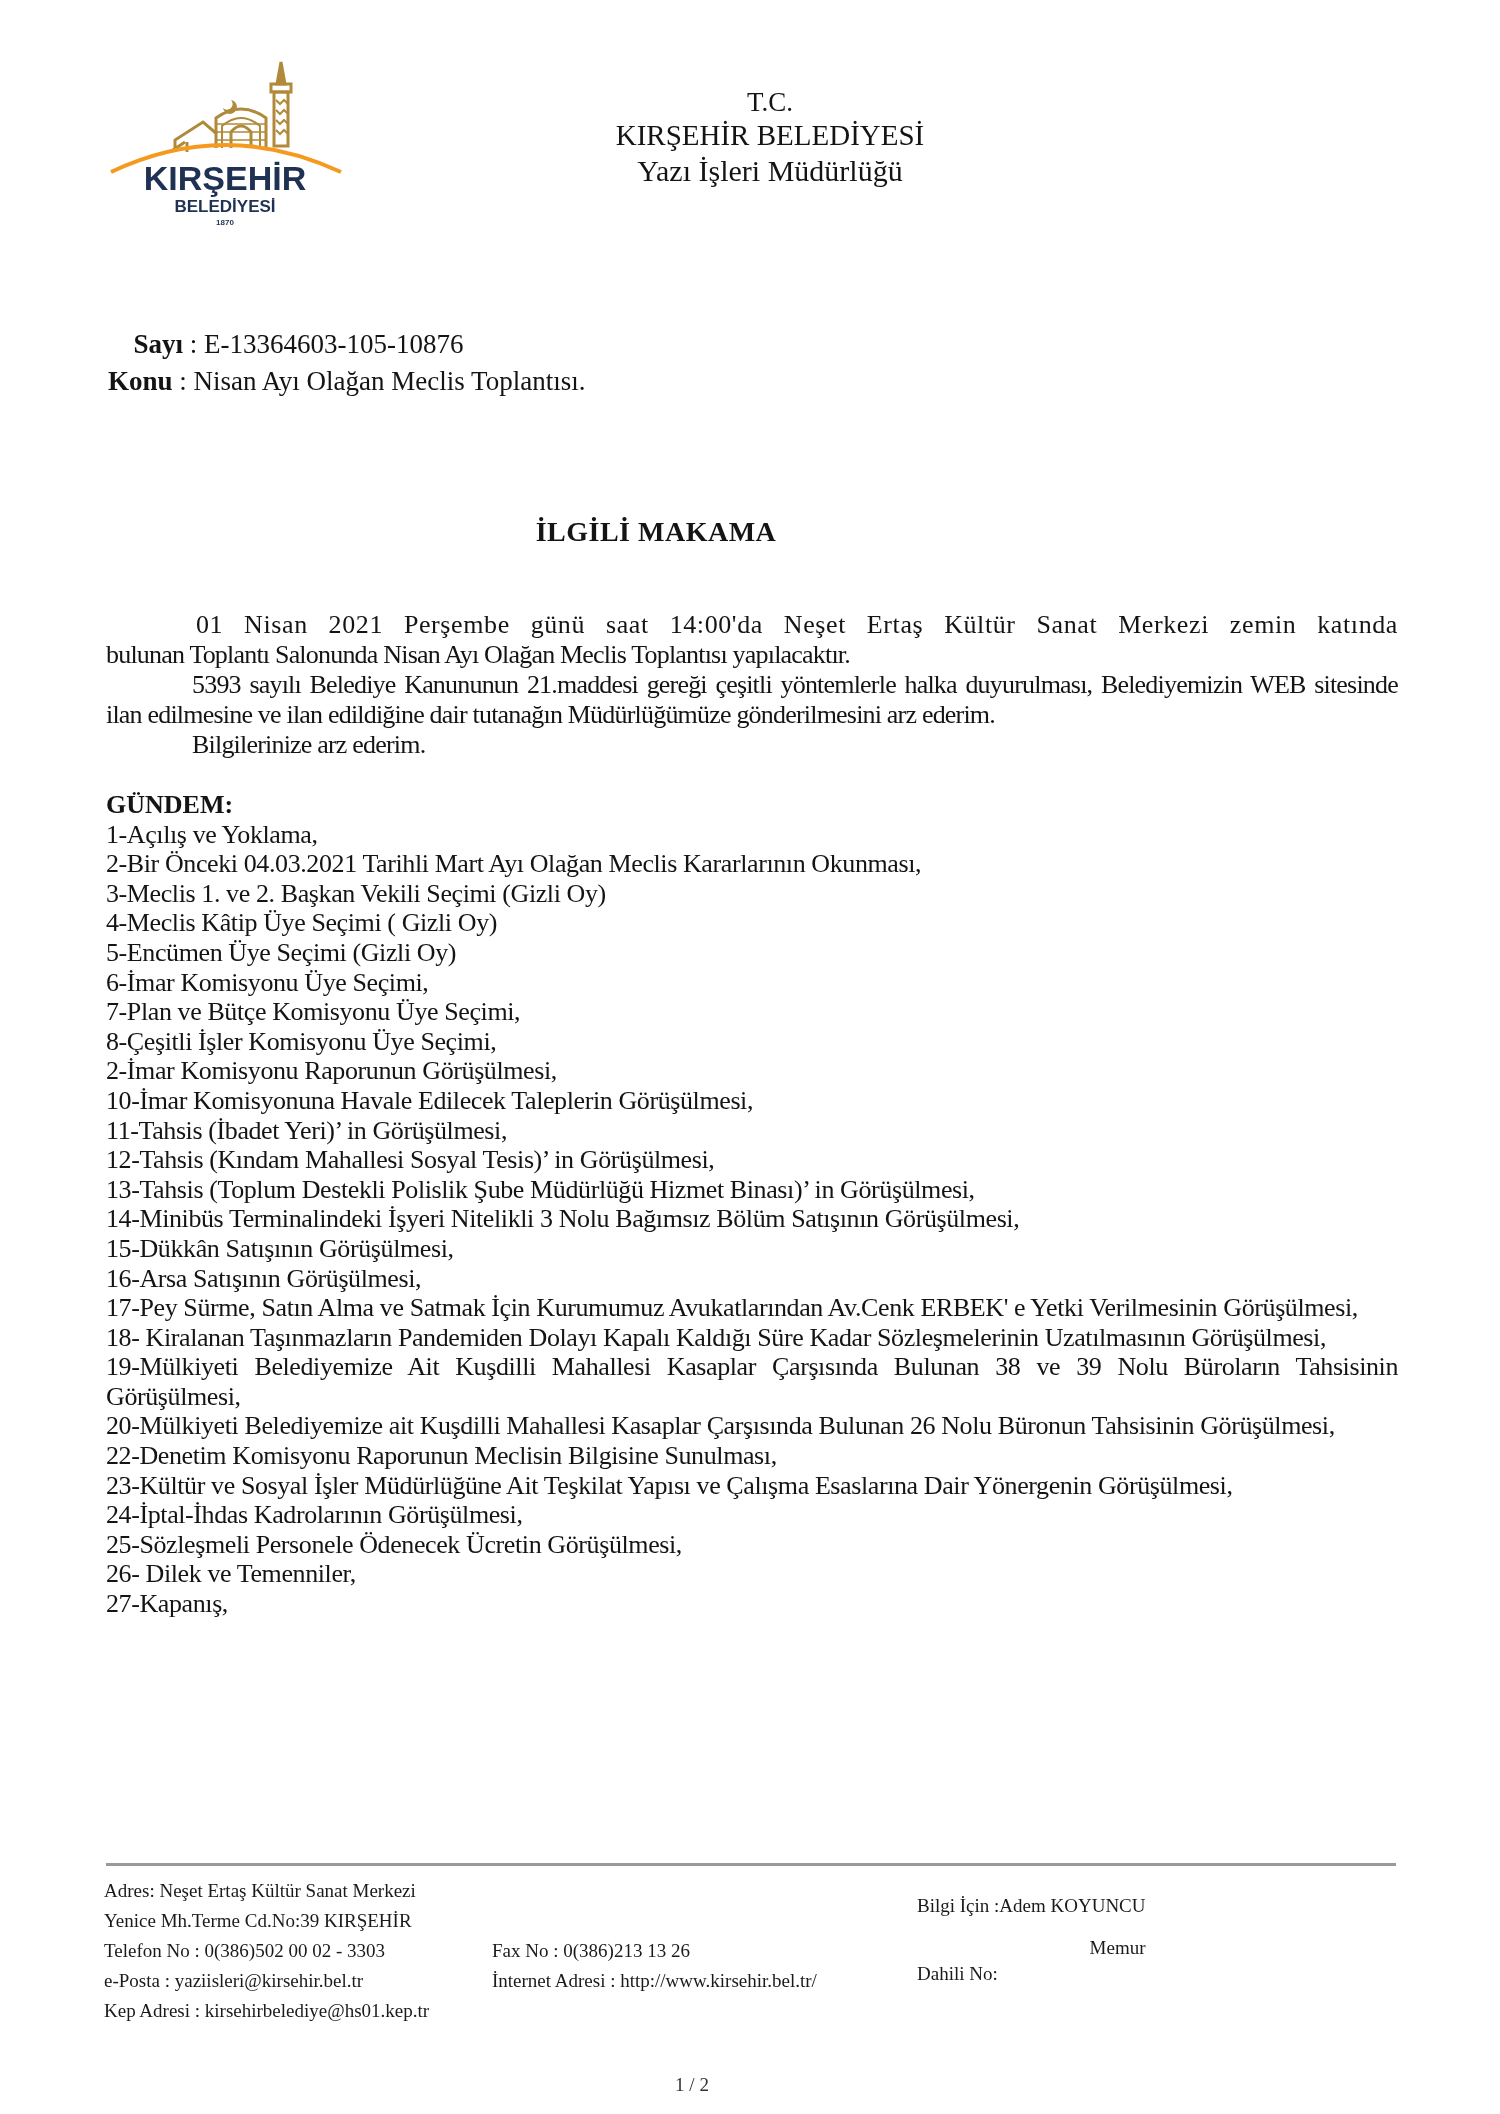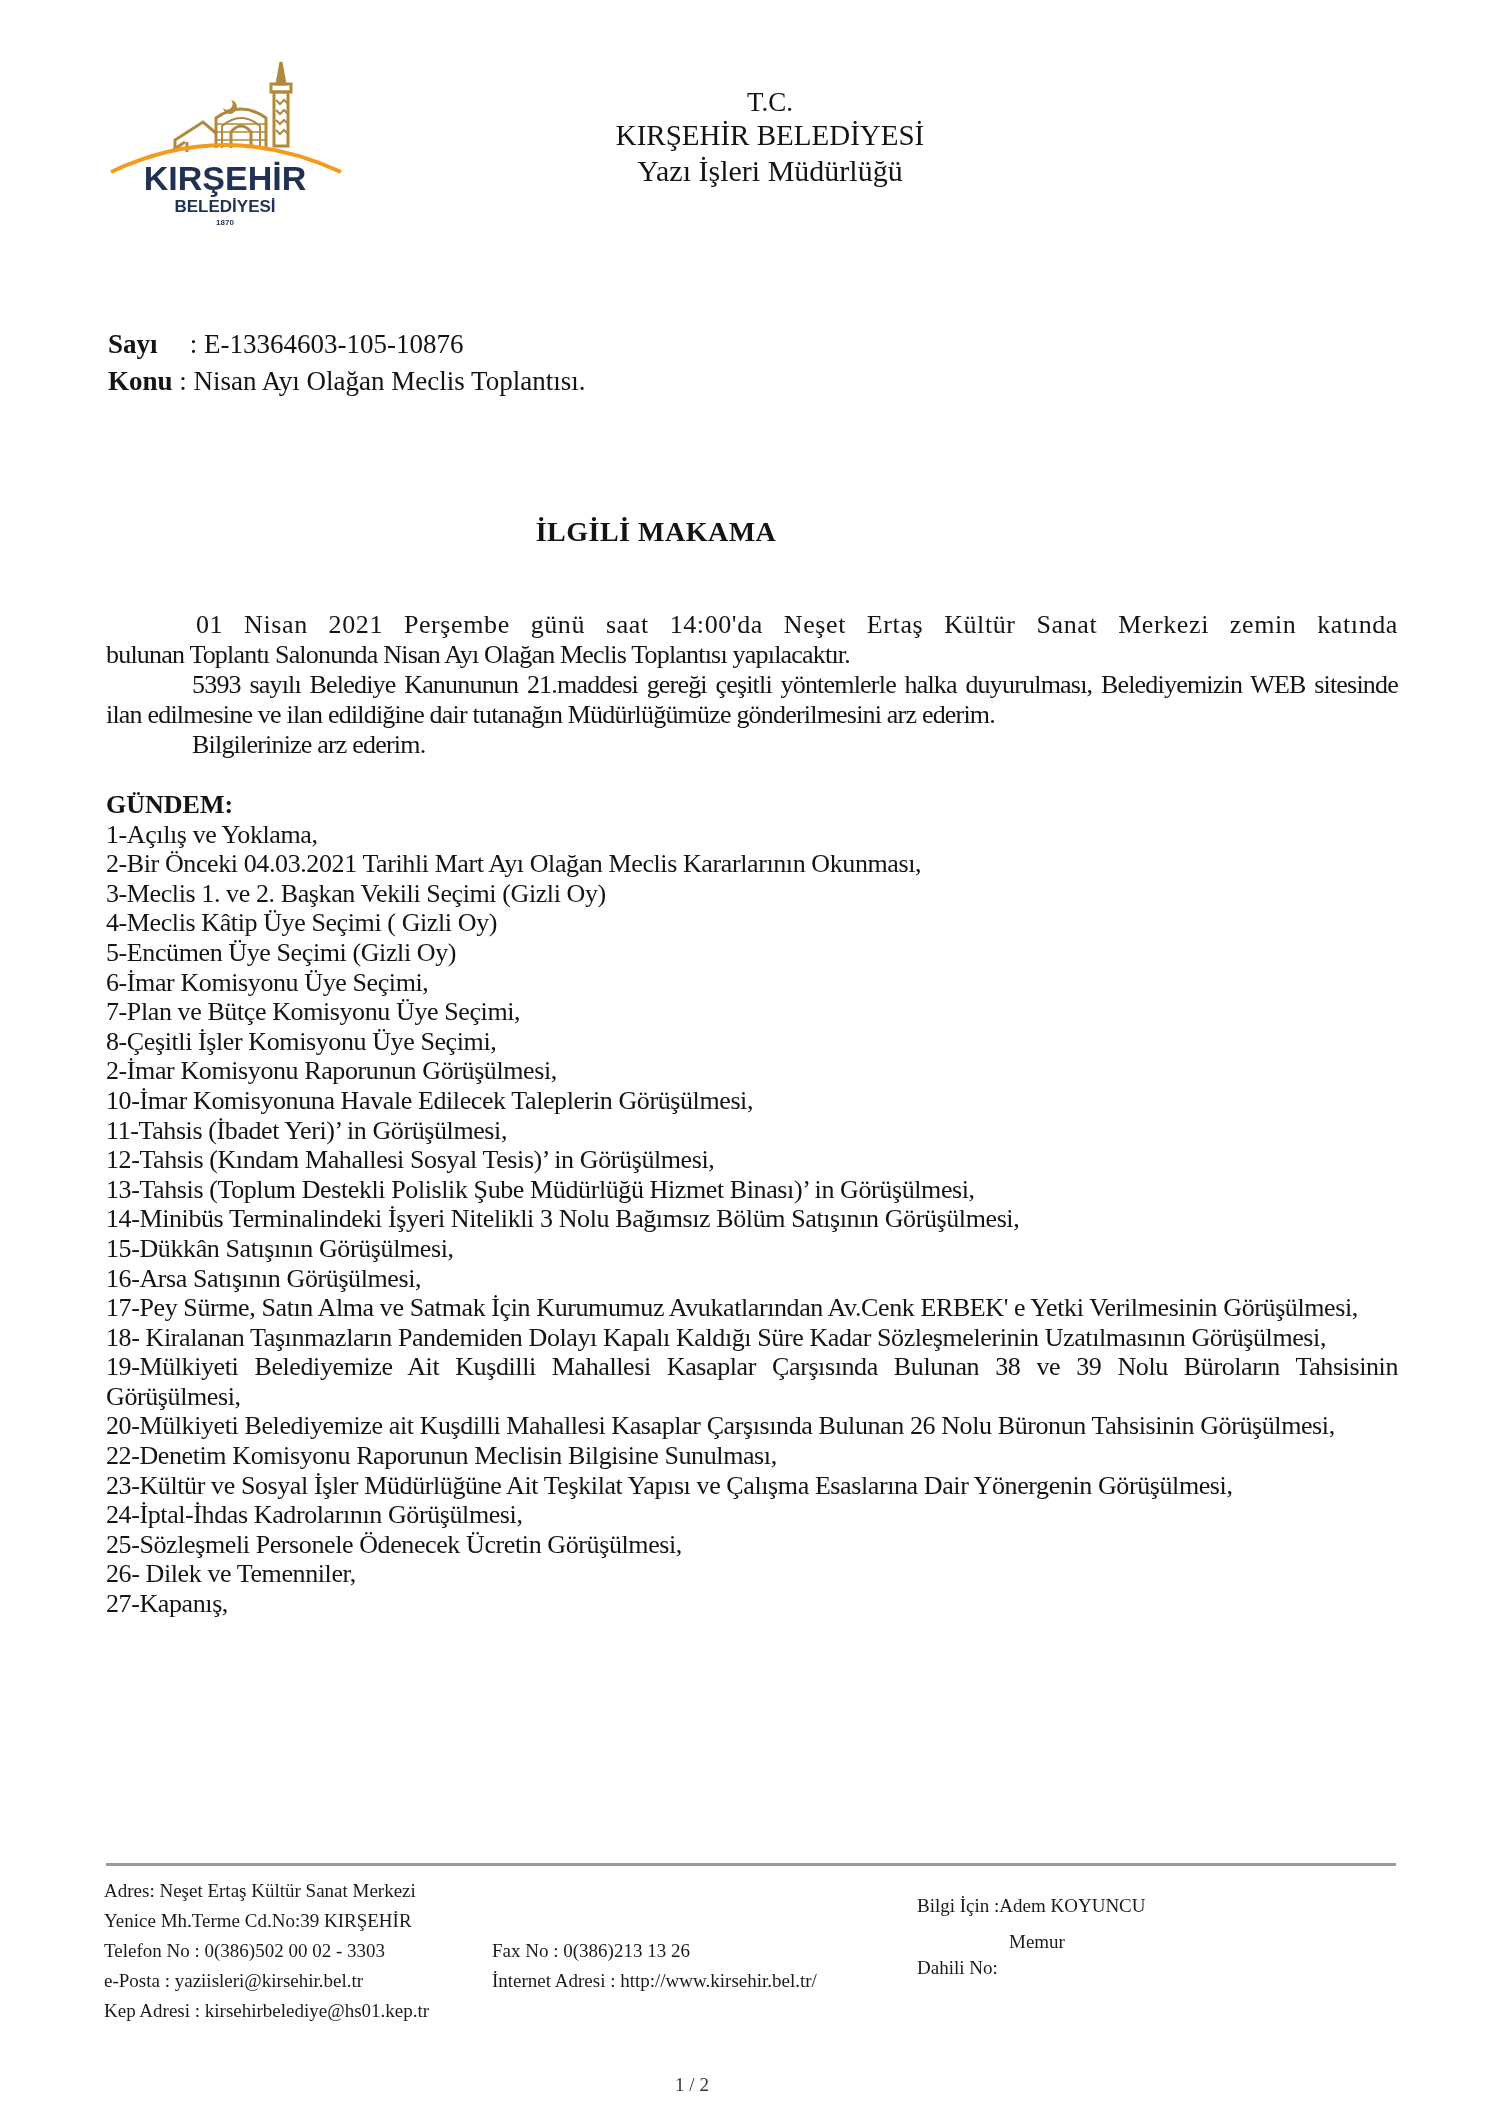--- a/index.html
+++ b/index.html
@@ -6,37 +6,37 @@
   body { width: 1500px; height: 2114px; position: relative; overflow: hidden;
          font-family: "Liberation Serif", "DejaVu Serif", serif; color: #141414; }
   .abs { position: absolute; }
   .logo { left: 105px; top: 50px; width: 240px; height: 180px; }
   .header { left: 560px; top: 86px; width: 420px; text-align: center; line-height: 1.2; }
   .header .tc { font-size: 27px; }
   .header .org { font-size: 29px; }
   .header .dept { font-size: 30px; }
   .meta { left: 108px; top: 326px; font-size: 27px; line-height: 37px; }
   .meta b { font-weight: bold; }
-  .meta .k1 { display: inline-block; width: 75px; }
+  .meta .k1 { display: inline-block; width: 75px; text-align: right; }
   .addressee { left: 0; width: 1312px; top: 516px; text-align: center; font-size: 28px; font-weight: bold; letter-spacing: 0.5px; }
   .body { left: 106px; top: 610px; width: 1292px; font-size: 26px; line-height: 30px; }
   .body p { margin: 0; text-align: justify; }
   .body .spaced { letter-spacing: 0.6px; }
   .indent { text-indent: 90px; }
   .nar { font-stretch: condensed; letter-spacing: -0.8px; }
   .agenda { left: 106px; top: 790px; width: 1292px; font-size: 26px; line-height: 29.6px; }
   .agenda .title { font-weight: bold; }
   .agenda .item { margin: 0; text-align: justify; letter-spacing: -0.4px; }
   .agenda .item.just { text-align: justify; text-align-last: left; }
   .rule { left: 106px; top: 1863px; width: 1290px; height: 3px; background: #9a9a9a; }
   .foot { font-size: 19px; line-height: 30px; color: #1a1a1a; }
   .foot-left { left: 104px; top: 1876px; }
   .foot-mid { left: 492px; top: 1936px; }
   .foot-right { left: 917px; top: 1891px; }
-  .foot-right .role { padding-left: 92px; margin-top: 8px; line-height: 26px; }
+  .foot-right .role { padding-left: 92px; margin-top: 14px; line-height: 26px; text-align: right; }
   .page-num { left: 0; width: 1384px; top: 2074px; text-align: center; font-size: 19px; color: #333; }
 </style>
 </head>
 <body>
 
 <div class="abs logo">
   <svg width="240" height="180" viewBox="0 0 240 180">
 
     <g fill="none" stroke="#b08a3a" stroke-width="3">
       <path d="M176 12 L172 34 L180 34 Z" fill="#b08a3a"></path>

